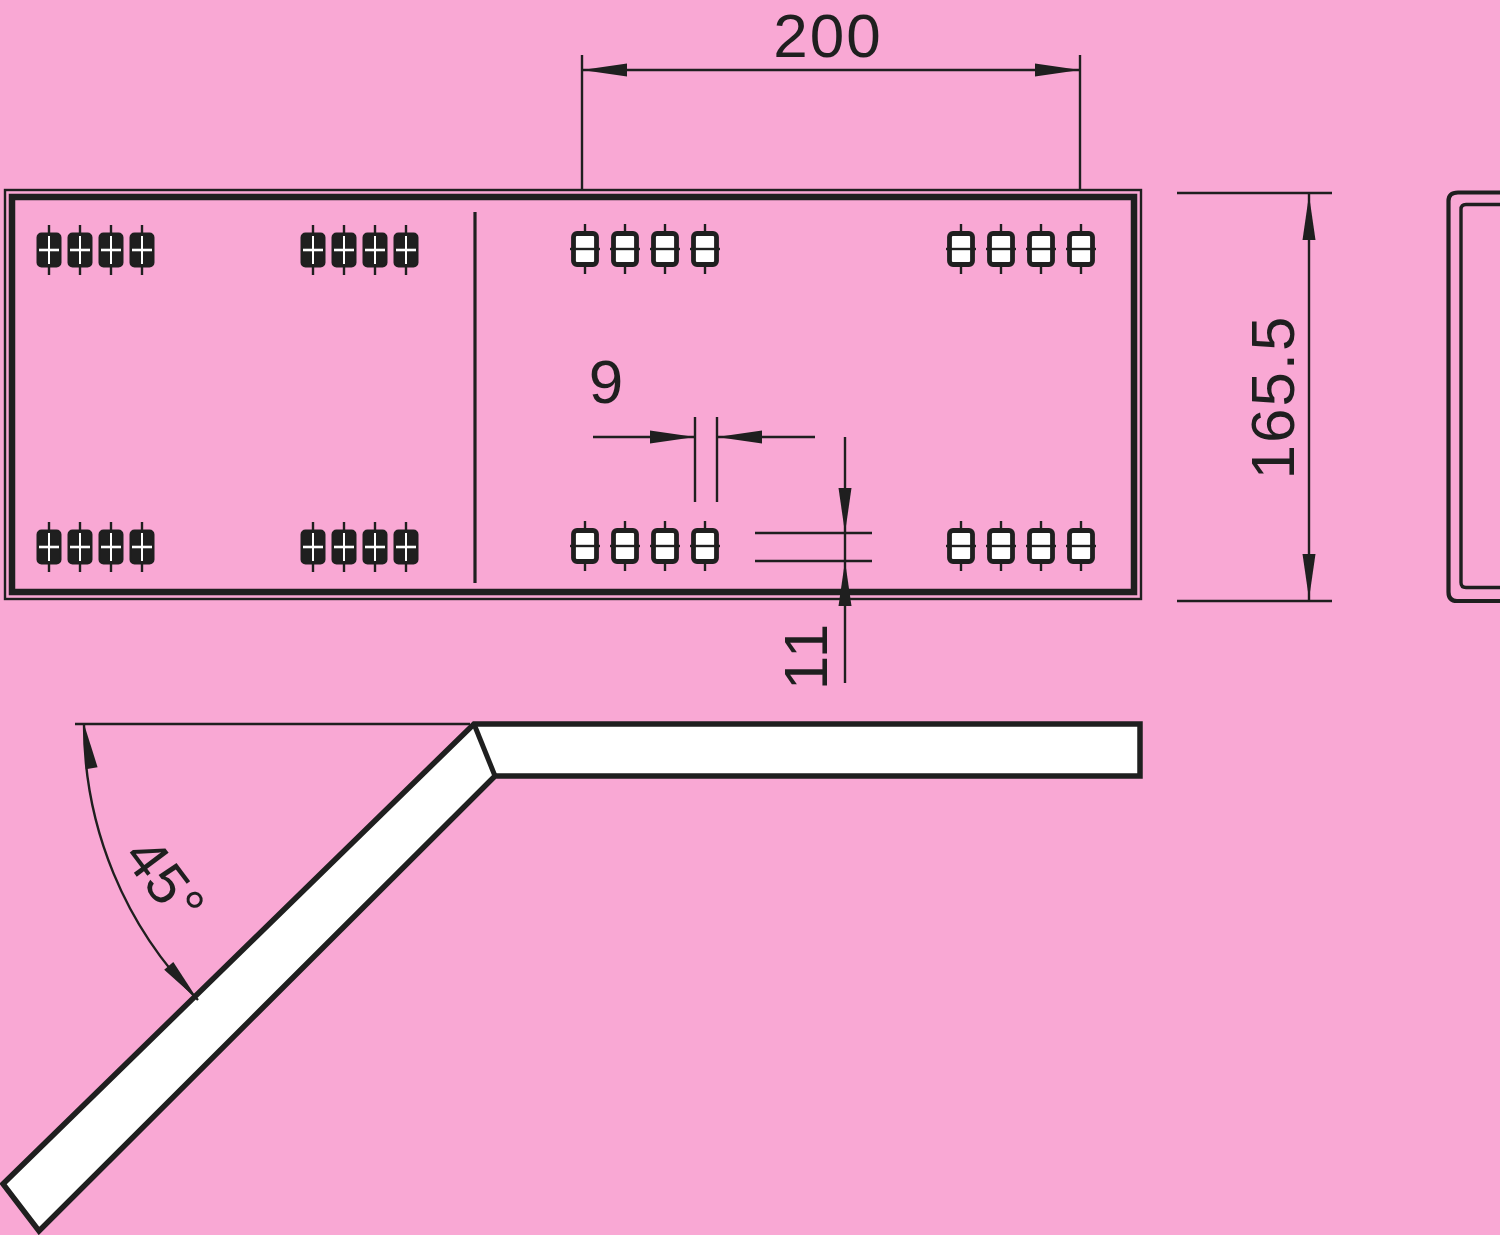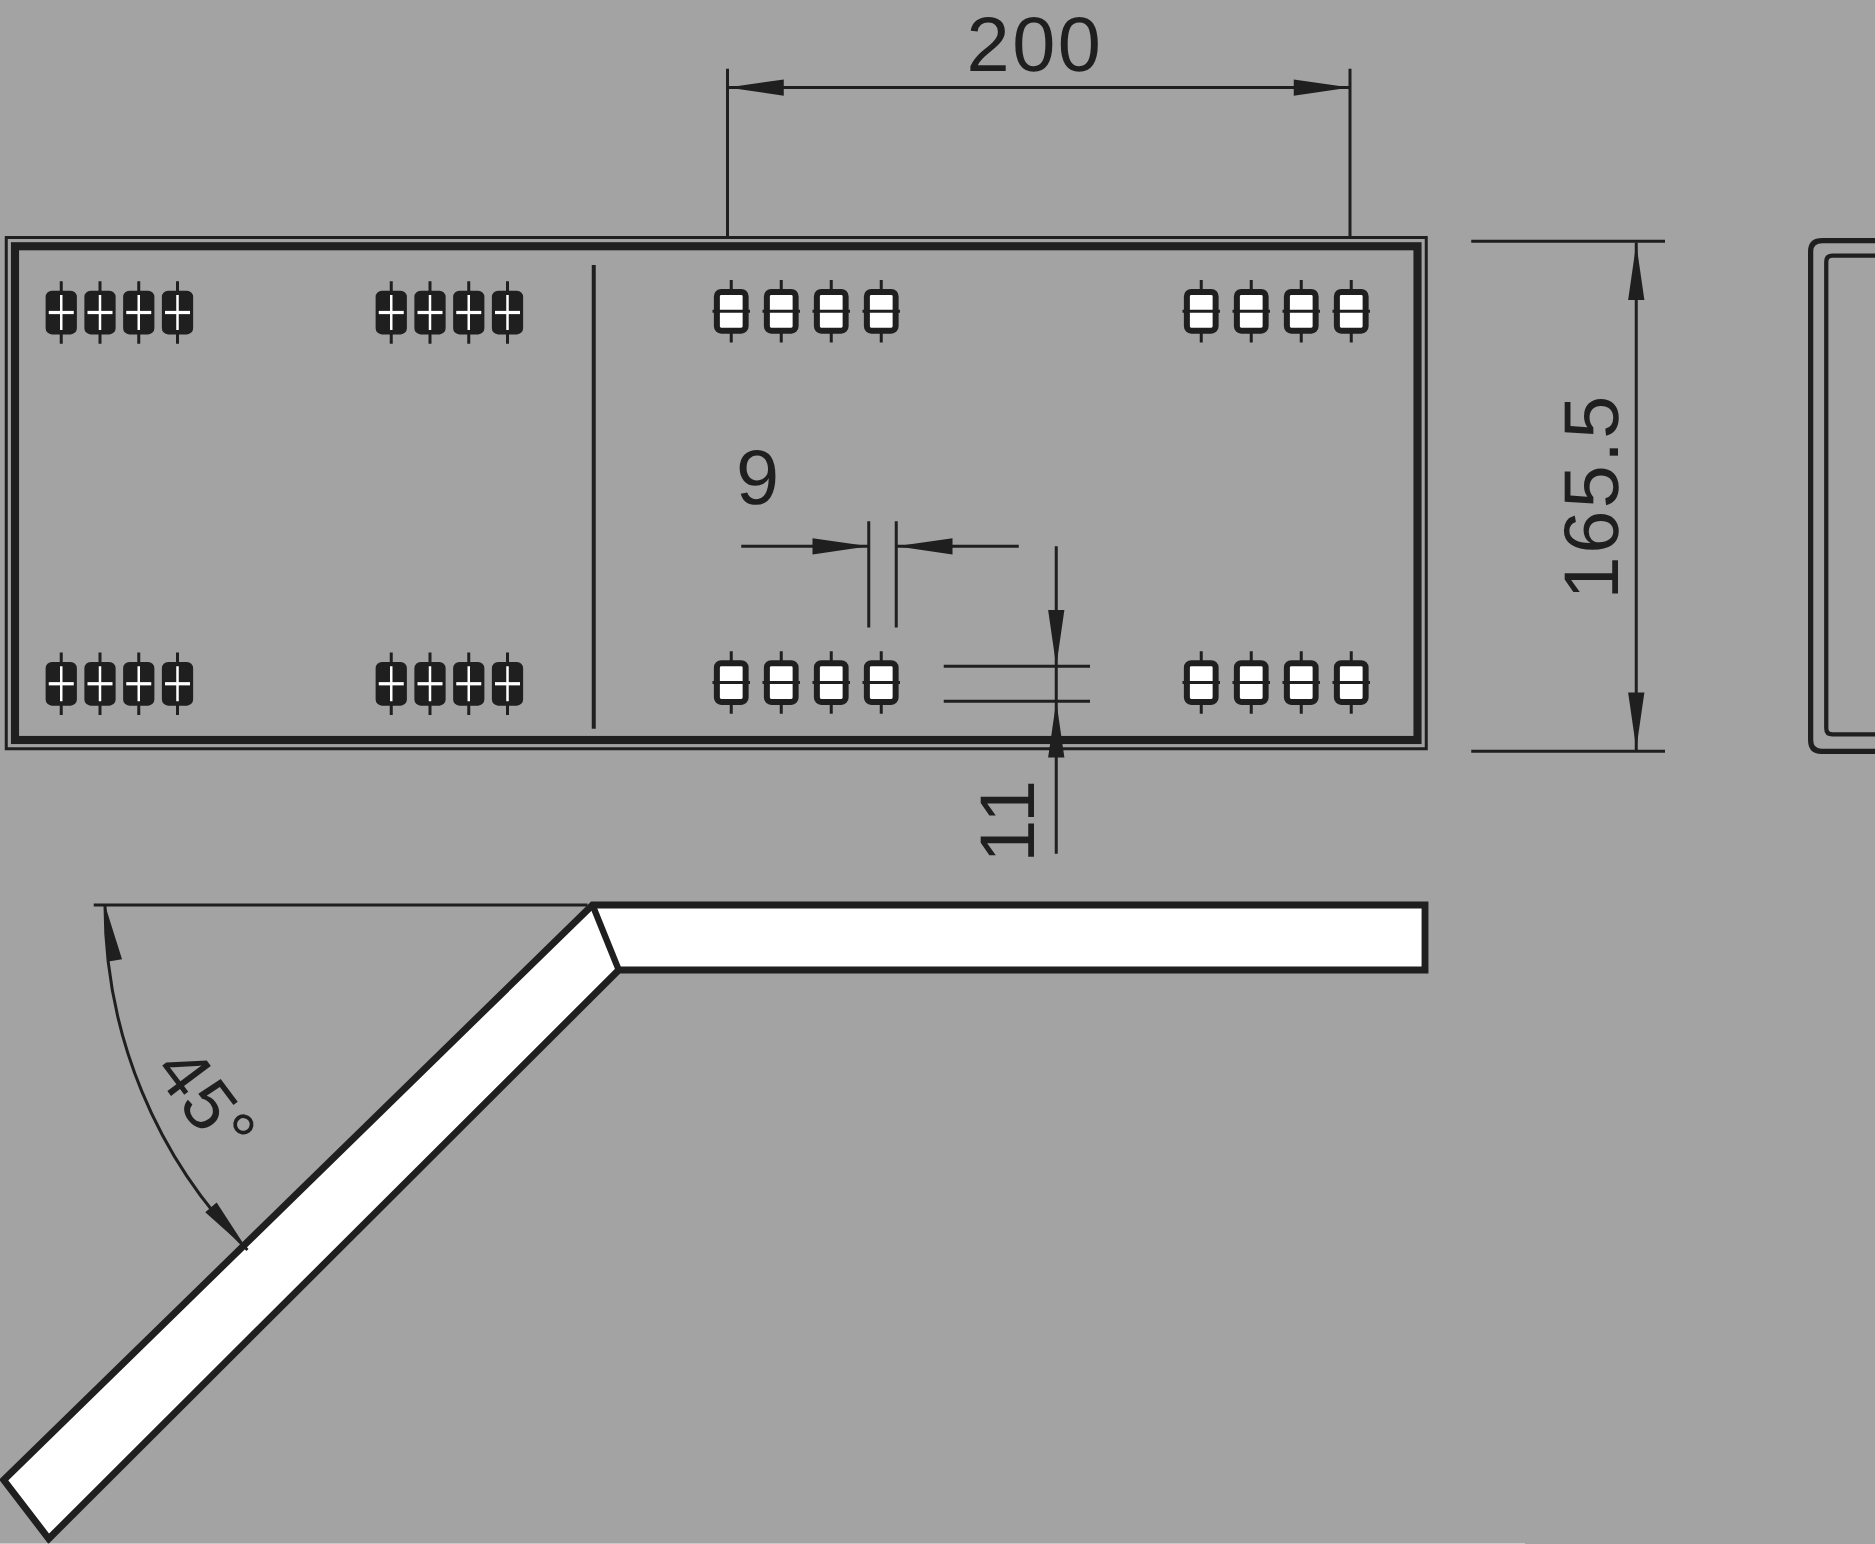--- a/index.html
+++ b/index.html
@@ -4,21 +4,21 @@
 <style>
   html, body {
     margin: 0;
     padding: 0;
     background: #ffffff;
   }
   .canvas {
     position: relative;
     width: 1500px;
     height: 1235px;
-    background: #a3a3a3;
+    background: #f9a8d4;
     overflow: hidden;
   }
   svg { display: block; }
   .ln  { stroke: #1f1f1f; fill: none; stroke-width: 2.4px; }
   .ln3 { stroke: #1f1f1f; fill: none; stroke-width: 3.2px; }
   .thk { stroke: #1f1f1f; fill: none; stroke-width: 6.5px; }
   .bar { stroke: #1f1f1f; fill: #ffffff; stroke-width: 5.5px; stroke-linejoin: miter; }
   .prof{ stroke: #1f1f1f; fill: none; stroke-width: 4.2px; }
   .arr { fill: #1f1f1f; stroke: none; }
   .dimtext {

